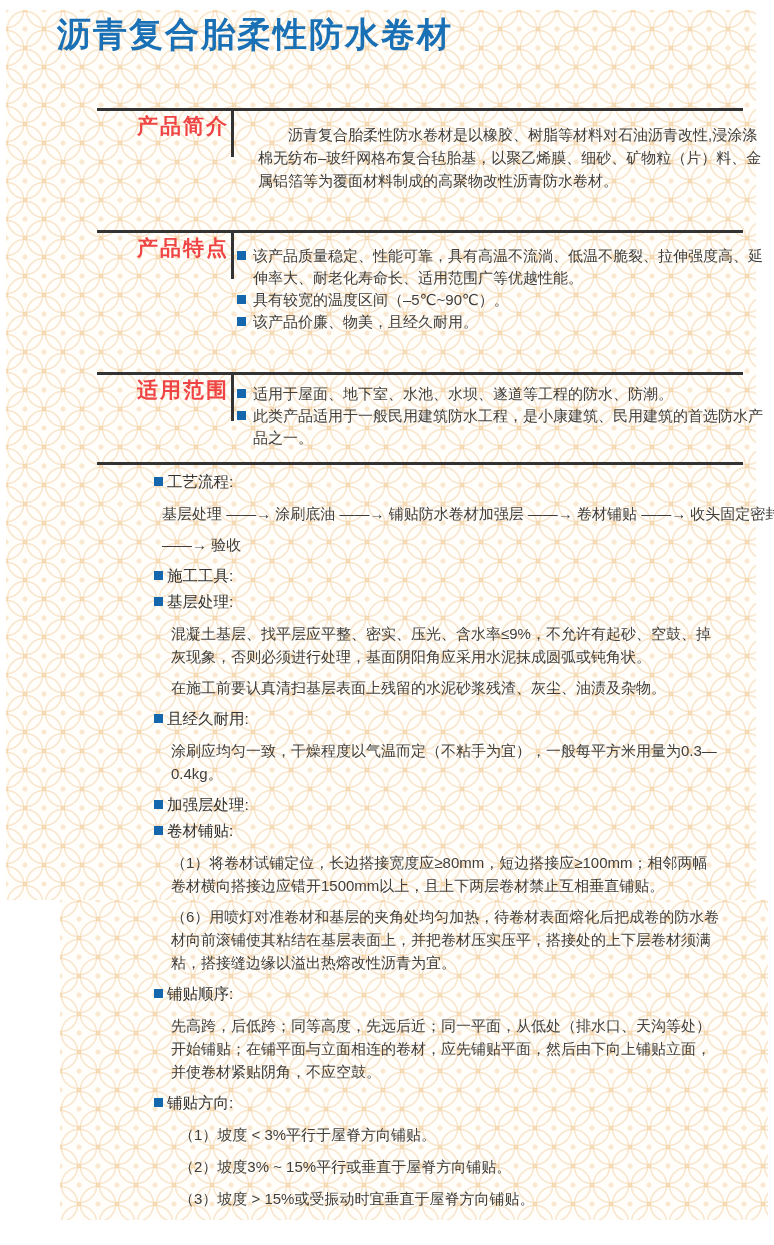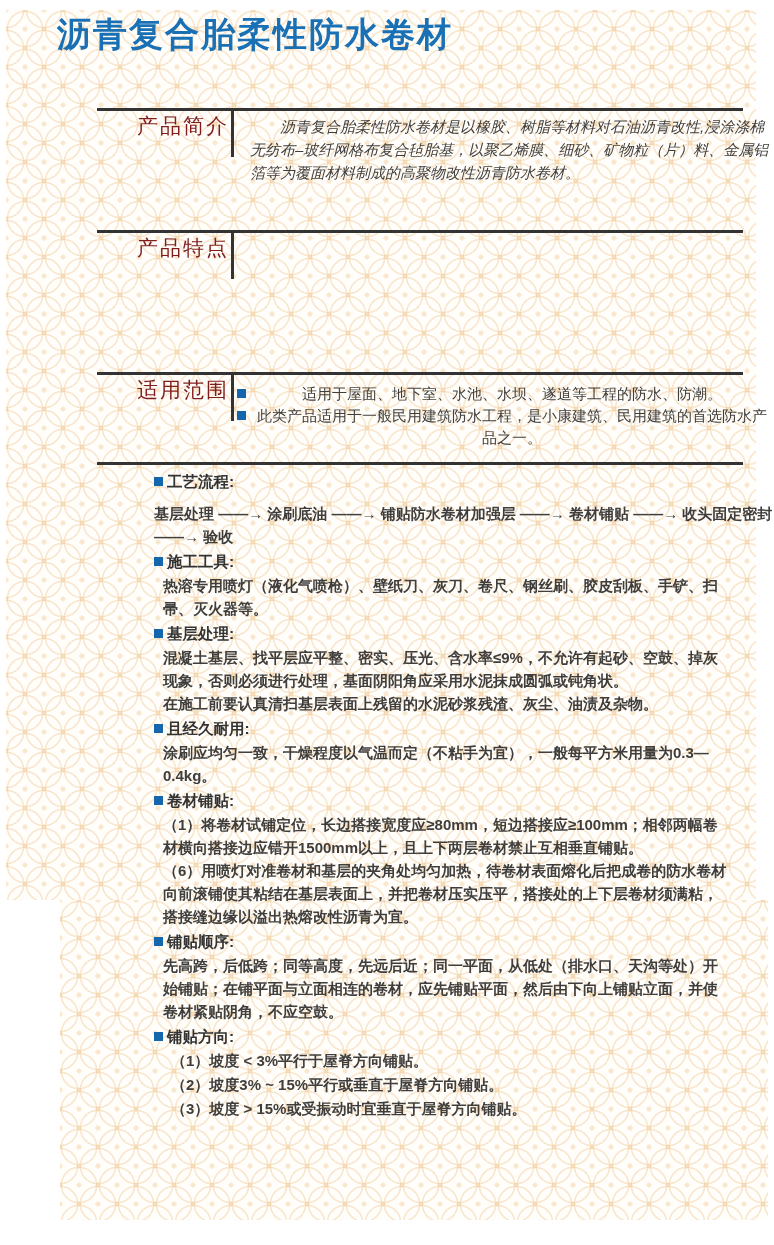--- a/index.html
+++ b/index.html
@@ -30,48 +30,48 @@
     position:absolute;left:57px;top:12px;
     font-size:34px;font-weight:bold;color:#1a70b4;
     letter-spacing:2px;white-space:nowrap;
   }
 
   .rule{position:absolute;left:97px;width:646px;height:3px;background:#333333;}
   .rule1{top:108px;} .rule2{top:230px;} .rule3{top:372px;} .rule4{top:462px;}
 
   .sec-header{
     position:absolute;left:137px;
-    font-size:21px;font-weight:normal;color:#7f1d1d;letter-spacing:2px;
+    font-size:21px;font-weight:bold;color:#ef4444;letter-spacing:2px;
     white-space:nowrap;
   }
   .hdr1{top:112px;} .hdr2{top:234px;} .hdr3{top:376px;}
 
   .v-bar{position:absolute;left:231px;width:3px;height:47px;background:#333333;}
   .bar1{top:110px;} .bar2{top:232px;} .bar3{top:374px;}
 
   .body-text{font-size:15px;color:#3f3e3c;}
 
   .sec1-content{position:absolute;left:250px;top:115px;width:520px;line-height:23px;}
-  .sec1-content p{margin:0;text-indent:2em;font-style:italic;}
+  .sec1-content p{margin:8px;text-indent:2em;}
 
   .bullet-list{position:absolute;left:237px;width:534px;list-style:none;margin:0;padding:0;line-height:22px;}
-  .list2{top:245px;} .list3{top:383px;text-align:center;}
+  .list2{top:245px;} .list3{top:383px;}
   .bullet-list li{position:relative;padding-left:16px;margin:0;}
   .sq{
     display:inline-block;width:9px;height:9px;background:#1467ad;
     position:absolute;left:0;top:6px;
   }
 
   .sec4{position:absolute;left:154px;top:468px;width:574px;font-size:15px;color:#3f3e3c;}
   .sub-title{
-    line-height:24px;margin-top:2px;font-weight:bold;color:#333333;
+    line-height:24px;margin-top:2px;font-weight:normal;color:#333333;
     position:relative;padding-left:13px;font-size:15.5px;
   }
   .sub-title .sq{top:7px;}
-  .sec4 p{margin:0;padding-left:9px;line-height:23px;font-weight:bold;}
+  .sec4 p{margin:8px;padding-left:9px;line-height:23px;}
   .flow-line{line-height:30px;padding-left:0 !important;white-space:nowrap;}
   .flow-first{margin-top:8px !important;}
   .dir-item{padding-left:17px !important;line-height:24px !important;}
 </style>
 </head>
 <body>
 
 <div class="page">
 
   <div class="pattern pattern-top"></div>
@@ -82,46 +82,51 @@
   <div class="rule rule1"></div>
   <div class="sec-header hdr1">产品简介</div>
   <div class="v-bar bar1"></div>
   <div class="sec1-content body-text">
     <p>沥青复合胎柔性防水卷材是以橡胶、树脂等材料对石油沥青改性,浸涂涤棉无纺布–玻纤网格布复合毡胎基，以聚乙烯膜、细砂、矿物粒（片）料、金属铝箔等为覆面材料制成的高聚物改性沥青防水卷材。</p>
   </div>
 
   <div class="rule rule2"></div>
   <div class="sec-header hdr2">产品特点</div>
   <div class="v-bar bar2"></div>
+  <ul class="bullet-list list2 body-text">
+    <li><span class="sq"></span><span>该产品质量稳定、性能可靠，具有高温不流淌、低温不脆裂、拉伸强度高、延伸率大、耐老化寿命长、适用范围广等优越性能。</span></li>
+    <li><span class="sq"></span><span>具有较宽的温度区间（–5℃~90℃）。</span></li>
+    <li><span class="sq"></span><span>该产品价廉、物美，且经久耐用。</span></li>
+  </ul>
 
   <div class="rule rule3"></div>
   <div class="sec-header hdr3">适用范围</div>
   <div class="v-bar bar3"></div>
   <ul class="bullet-list list3 body-text">
     <li><span class="sq"></span><span>适用于屋面、地下室、水池、水坝、遂道等工程的防水、防潮。</span></li>
     <li><span class="sq"></span><span>此类产品适用于一般民用建筑防水工程，是小康建筑、民用建筑的首选防水产品之一。</span></li>
   </ul>
 
   <div class="rule rule4"></div>
   <div class="sec4">
 
     <div class="sub-title"><span class="sq"></span><span>工艺流程:</span></div>
     <p class="flow-line flow-first">基层处理 ——→ 涂刷底油 ——→ 铺贴防水卷材加强层 ——→ 卷材铺贴 ——→ 收头固定密封</p>
     <p class="flow-line">——→ 验收</p>
 
     <div class="sub-title"><span class="sq"></span><span>施工工具:</span></div>
-    <p>热溶专用喷灯（液化气喷枪）、壁纸刀、灰刀、卷尺、钢丝刷、胶皮刮板、手铲、扫帚、灭火器等。</p>
 
     <div class="sub-title"><span class="sq"></span><span>基层处理:</span></div>
     <p>混凝土基层、找平层应平整、密实、压光、含水率≤9%，不允许有起砂、空鼓、掉灰现象，否则必须进行处理，基面阴阳角应采用水泥抹成圆弧或钝角状。</p>
     <p>在施工前要认真清扫基层表面上残留的水泥砂浆残渣、灰尘、油渍及杂物。</p>
 
     <div class="sub-title"><span class="sq"></span><span>且经久耐用:</span></div>
     <p>涂刷应均匀一致，干燥程度以气温而定（不粘手为宜），一般每平方米用量为0.3—0.4kg。</p>
 
+    <div class="sub-title"><span class="sq"></span><span>加强层处理:</span></div>
 
     <div class="sub-title"><span class="sq"></span><span>卷材铺贴:</span></div>
     <p>（1）将卷材试铺定位，长边搭接宽度应≥80mm，短边搭接应≥100mm；相邻两幅卷材横向搭接边应错开1500mm以上，且上下两层卷材禁止互相垂直铺贴。</p>
     <p>（6）用喷灯对准卷材和基层的夹角处均匀加热，待卷材表面熔化后把成卷的防水卷材向前滚铺使其粘结在基层表面上，并把卷材压实压平，搭接处的上下层卷材须满粘，搭接缝边缘以溢出热熔改性沥青为宜。</p>
 
     <div class="sub-title"><span class="sq"></span><span>铺贴顺序:</span></div>
     <p>先高跨，后低跨；同等高度，先远后近；同一平面，从低处（排水口、天沟等处）开始铺贴；在铺平面与立面相连的卷材，应先铺贴平面，然后由下向上铺贴立面，并使卷材紧贴阴角，不应空鼓。</p>
 
     <div class="sub-title"><span class="sq"></span><span>铺贴方向:</span></div>
     <p class="dir-item">（1）坡度 &lt; 3%平行于屋脊方向铺贴。</p>

